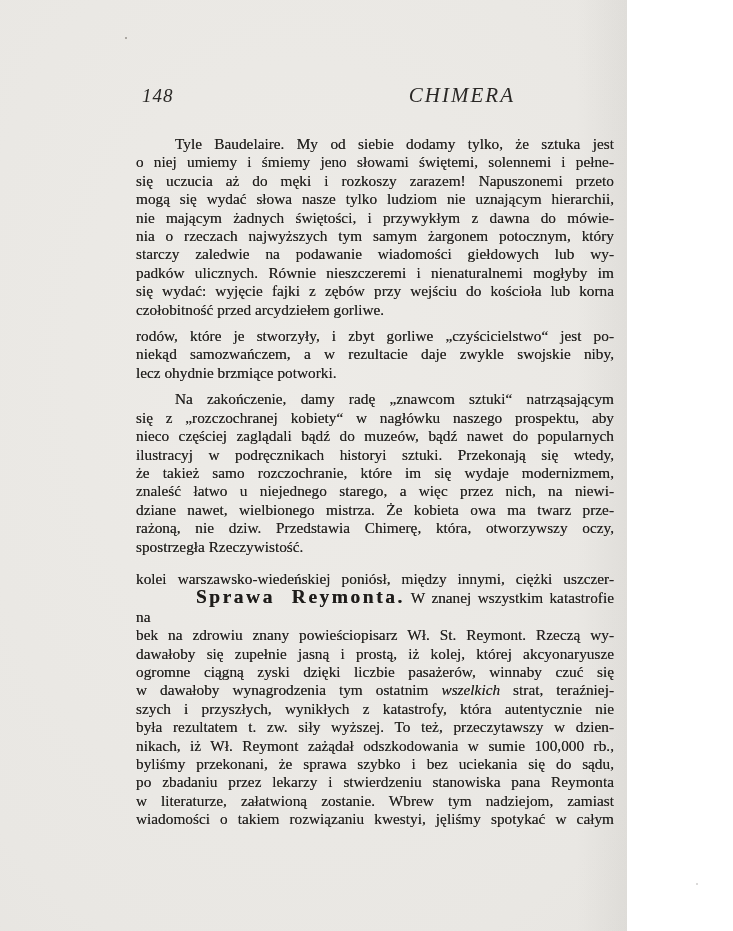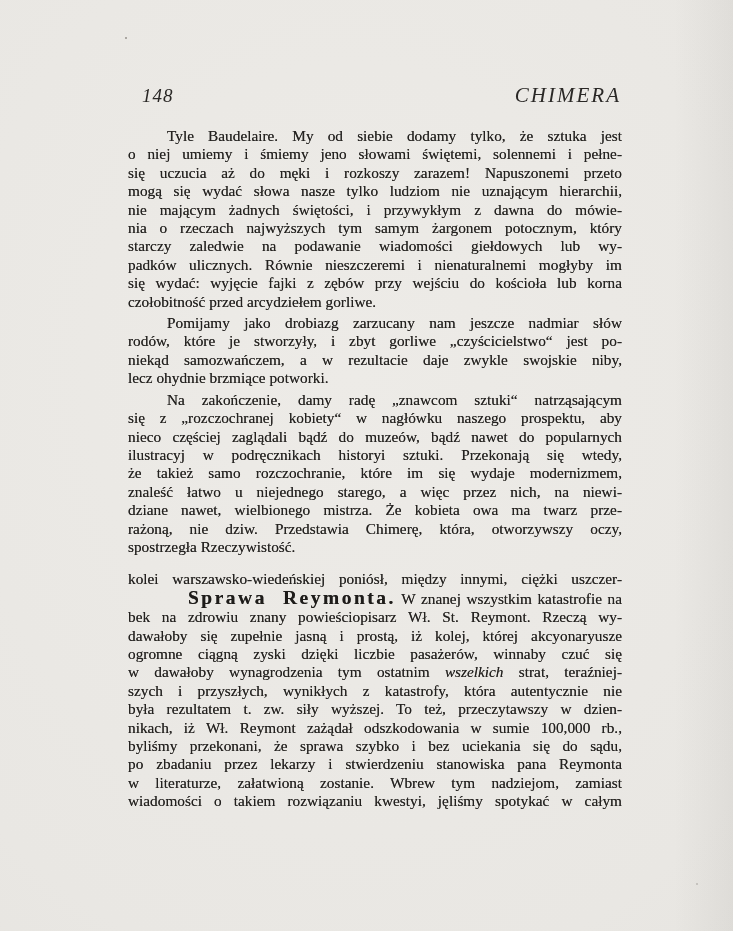--- a/index.html
+++ b/index.html
@@ -3,21 +3,21 @@
 <meta charset="utf-8">
 <style>
   html, body { margin: 0; padding: 0; }
   body {
     width: 733px; height: 931px;
     font-family: "Liberation Serif", "DejaVu Serif", serif;
     overflow: hidden;
   }
   .scan {
     position: relative;
-    width: 733px; height: 931px;
+    width: 627px; height: 931px;
     background:
       linear-gradient(to right, rgba(0,0,0,0) 92%, rgba(90,88,84,0.07) 100%),
       radial-gradient(130% 120% at 48% 40%, #edebe7 0%, #e9e7e3 55%, #e2e0db 100%);
     color: #242220;
   }
   .page-number {
     position: absolute; left: 142px; top: 85px;
     font-style: italic; font-size: 19px; letter-spacing: 1px;
     color: #2a2826;
   }
@@ -25,21 +25,21 @@
     position: absolute; right: 112px; top: 83px;
     font-style: italic; font-size: 21px; letter-spacing: 2px;
     color: #2a2826;
     text-align: right;
   }
   .text-block {
     position: absolute; left: 128px; top: 127px; width: 494px;
     font-size: 15.3px; line-height: 18.4px;
     text-shadow: 0 0 0.5px rgba(46,44,40,0.75);
   }
-  .para { margin: 0; }
+  .para { margin: 8px; }
   .para + .para { margin-top: 3px; }
   .para.section { margin-top: 14px; }
   .line {
     text-align: justify;
     text-align-last: justify;
     white-space: normal;
   }
   .line.last { text-align-last: left; }
   .para.cont .line.last { text-align-last: justify; }
   .para.body .line.first { text-indent: 39px; }
@@ -78,21 +78,20 @@
         <div class="line"><span class="rm">się uczucia aż do męki i rozkoszy zarazem!  Napuszonemi przeto</span></div>
         <div class="line"><span class="rm">mogą się wydać słowa nasze tylko ludziom nie uznającym hierarchii,</span></div>
         <div class="line"><span class="rm">nie mającym żadnych świętości, i przywykłym z dawna do mówie-</span></div>
         <div class="line"><span class="rm">nia o rzeczach najwyższych tym samym żargonem potocznym, który</span></div>
         <div class="line"><span class="rm">starczy zaledwie na podawanie wiadomości giełdowych lub wy-</span></div>
         <div class="line"><span class="rm">padków ulicznych. Równie nieszczeremi i nienaturalnemi mogłyby im</span></div>
         <div class="line"><span class="rm">się wydać: wyjęcie fajki z zębów przy wejściu do kościoła lub korna</span></div>
         <div class="line last"><span class="rm">czołobitność przed arcydziełem gorliwe.</span></div>
       </div>
       <div class="para body">
-        <div class="line first"><span class="rm">Pomijamy jako drobiazg zarzucany nam jeszcze nadmiar słów</span></div>
         <div class="line"><span class="rm">rodów,  które je stworzyły,  i zbyt gorliwe „czyścicielstwo“ jest po-</span></div>
         <div class="line"><span class="rm">niekąd samozwańczem, a w rezultacie daje zwykle swojskie niby,</span></div>
         <div class="line last"><span class="rm">lecz ohydnie brzmiące potworki.</span></div>
       </div>
       <div class="para body">
         <div class="line first"><span class="rm">Na zakończenie,  damy radę „znawcom sztuki“ natrząsającym</span></div>
         <div class="line"><span class="rm">się z „rozczochranej kobiety“ w nagłówku naszego prospektu, aby</span></div>
         <div class="line"><span class="rm">nieco częściej zaglądali bądź do muzeów, bądź nawet do popularnych</span></div>
         <div class="line"><span class="rm">ilustracyj w podręcznikach historyi sztuki.  Przekonają się wtedy,</span></div>
         <div class="line"><span class="rm">że takież samo rozczochranie, które im się wydaje modernizmem,</span></div>

